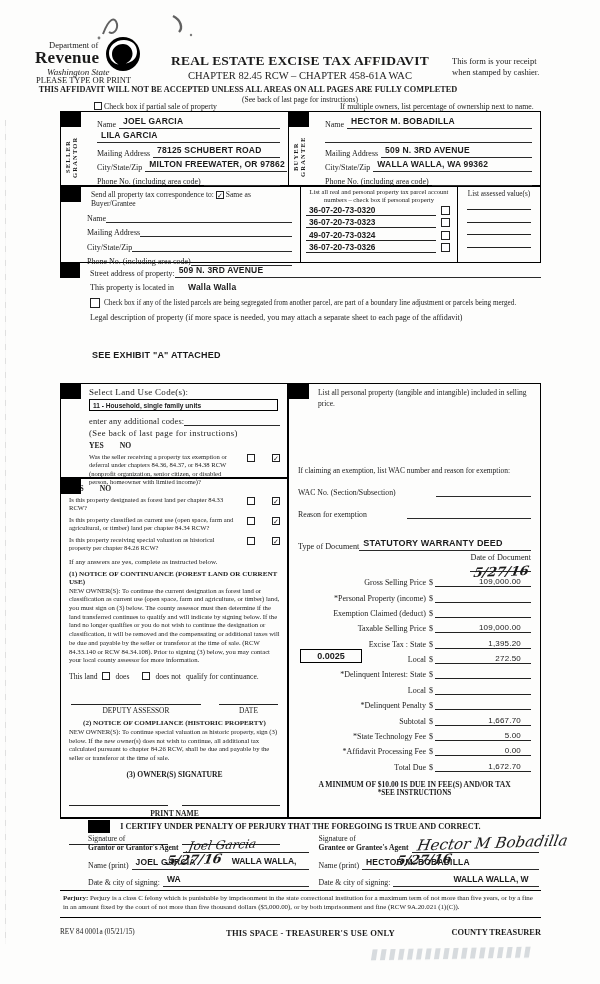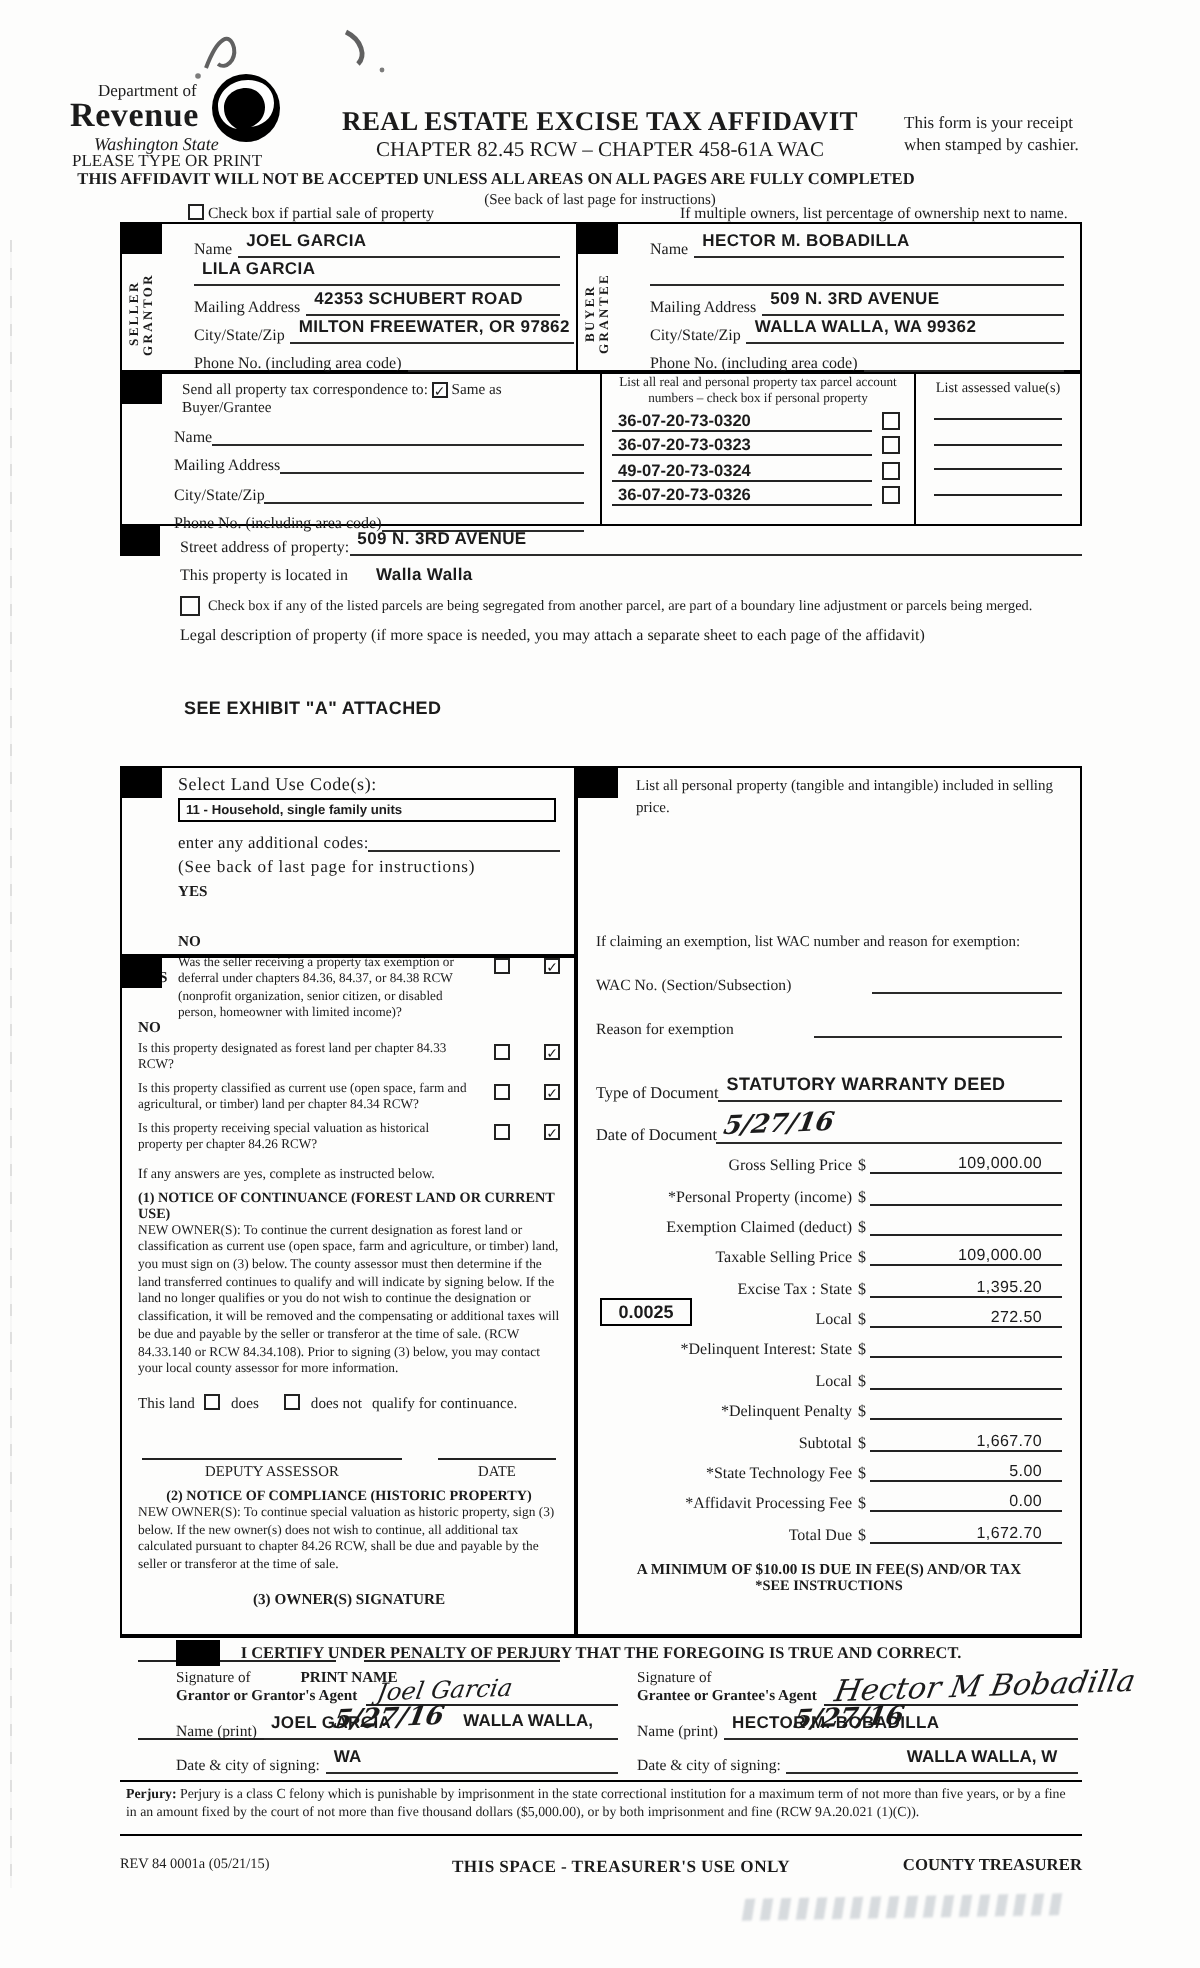--- a/index.html
+++ b/index.html
@@ -87,21 +87,21 @@
 
   
   .lc1 { left:60px; top:383px; width:228px; height:95px; padding:3px 7px 0 28px; }
   .lc1 .mk, .lc2 .mk, .rc .mk, .banner .mk { left:0; top:0; }
   .select-lbl { font-size:9px; letter-spacing:.3px; }
   .codebox { border:1px solid #000; height:12px; margin:2px 2px 2px 0;
              font:6.6px/10px "Liberation Sans", sans-serif; font-weight:700; padding:1px 3px; }
   .addl { display:flex; align-items:flex-end; font-size:8.4px; height:13px; letter-spacing:.2px; }
   .instr { font-size:8.6px; letter-spacing:.4px; margin-top:2px; }
   .ynhead { display:flex; gap:16px; font-size:7.6px; font-weight:bold;
-            padding-right:8px; margin-top:3px;flex-direction:column; }
+            padding-right:8px; margin-top:3px; }
   .qrow { display:flex; align-items:flex-start; margin-top:3px; }
   .qtext { width:162px; font-size:6.6px; line-height:1.28; }
   .qrow .cb { margin-left:10px; margin-top:1px; }
   .qrow .cb + .cb { margin-left:17px; }
   .lc2 { left:60px; top:478px; width:228px; height:340px; padding:2px 7px 0 8px; }
   .lc2 .qtext { width:170px; }
   .ifyes { font-size:7px; margin-top:5px; }
   .ntitle { font-size:7.1px; font-weight:bold; margin-top:4px; }
   .nbody { font-size:6.7px; line-height:1.3; margin-top:1px; text-align:left; }
   .landrow { display:flex; align-items:center; gap:5px; font-size:7.6px; margin-top:7px; }
@@ -112,30 +112,30 @@
   .sigpair { display:flex; gap:14px; margin-top:15px; }
   .sigpair .ln { flex:1; border-bottom:1px solid #222; height:12px; }
 
   
   .rc { left:288px; top:383px; width:253px; height:435px; padding:4px 9px 0 9px; }
   .pplist { font-size:7.5px; line-height:1.45; padding-left:20px; text-indent:0; }
   .exlab { font-size:7.5px; margin-top:56px; }
   .wacrow, .rsnrow { display:flex; align-items:flex-end; margin-top:10px; height:12px; font-size:7.8px;gap:40px; }
   .typerow { display:flex; align-items:flex-end; margin-top:18px; height:14px; }
   .typerow .lbl { font-size:8.2px; }
-  .daterow { display:flex; align-items:flex-end; margin-top:2px; height:19px; }
+  .daterow { display:flex; align-items:flex-end; margin-top:2px; height:19px;flex-direction:column; }
   .daterow .lbl { font-size:8.2px; }
   .hand-date { font-size:13px; font-weight:bold; }
   .frow { position:relative; display:flex; align-items:flex-end; height:15.4px; }
   .flabel { width:128px; text-align:right; font-size:8px; white-space:nowrap; }
   .fdollar { font-size:8px; margin-left:3px; }
   .fline { flex:1; border-bottom:1px solid #222; margin-left:2px; display:flex; justify-content:flex-end; }
   .fval { font-family:"Liberation Sans",sans-serif; font-size:8px; font-weight:400;
           padding-right:10px; letter-spacing:.2px; }
-  .ratebox { position:absolute; left:2px; bottom:1px; width:46px; height:14px; border:1.4px solid #000;
+  .ratebox { position:absolute; left:2px; bottom:1px; width:62px; height:14px; border:1.4px solid #000;
           font:bold 9px/12px "Liberation Sans",sans-serif; text-align:center; }
   .minline1 { font-size:7.6px; font-weight:bold; text-align:center; margin-top:8px; }
   .minline2 { font-size:7.2px; font-weight:bold; text-align:center; }
 
   
   .certsec { position:absolute; left:60px; top:818px; width:481px; border-top:1.5px solid #000; }
   .banner { position:relative; text-align:center; font-size:8.2px; font-weight:bold; padding:3px 0 2px 0; }
   .banner .mk { left:28px; top:1px; width:22px; height:13px; }
   .siggrid { display:flex; gap:10px; padding:1px 2px 0 28px; }
   .sigcol { flex:1; }
@@ -205,21 +205,21 @@
       </div>
       <div class="row">
           <span class="lbl">Name</span>
         <span class="fl"><span class="val">JOEL GARCIA</span></span>
         </div>
       <div class="row">
           <span class="fl"><span class="val">LILA GARCIA</span></span>
         </div>
       <div class="row">
           <span class="lbl">Mailing Address</span>
-        <span class="fl"><span class="val">42353 SCHUBERT ROAD</span></span>
+        <span class="fl"><span class="val">78125 SCHUBERT ROAD</span></span>
         </div>
       <div class="row">
           <span class="lbl">City/State/Zip</span>
         <span class="fl"><span class="val">MILTON FREEWATER, OR  97862</span></span>
         </div>
       <div class="row">
           <span class="lbl">Phone No. (including area code)</span>
         <span class="fl"></span>
         </div>
     </div>

